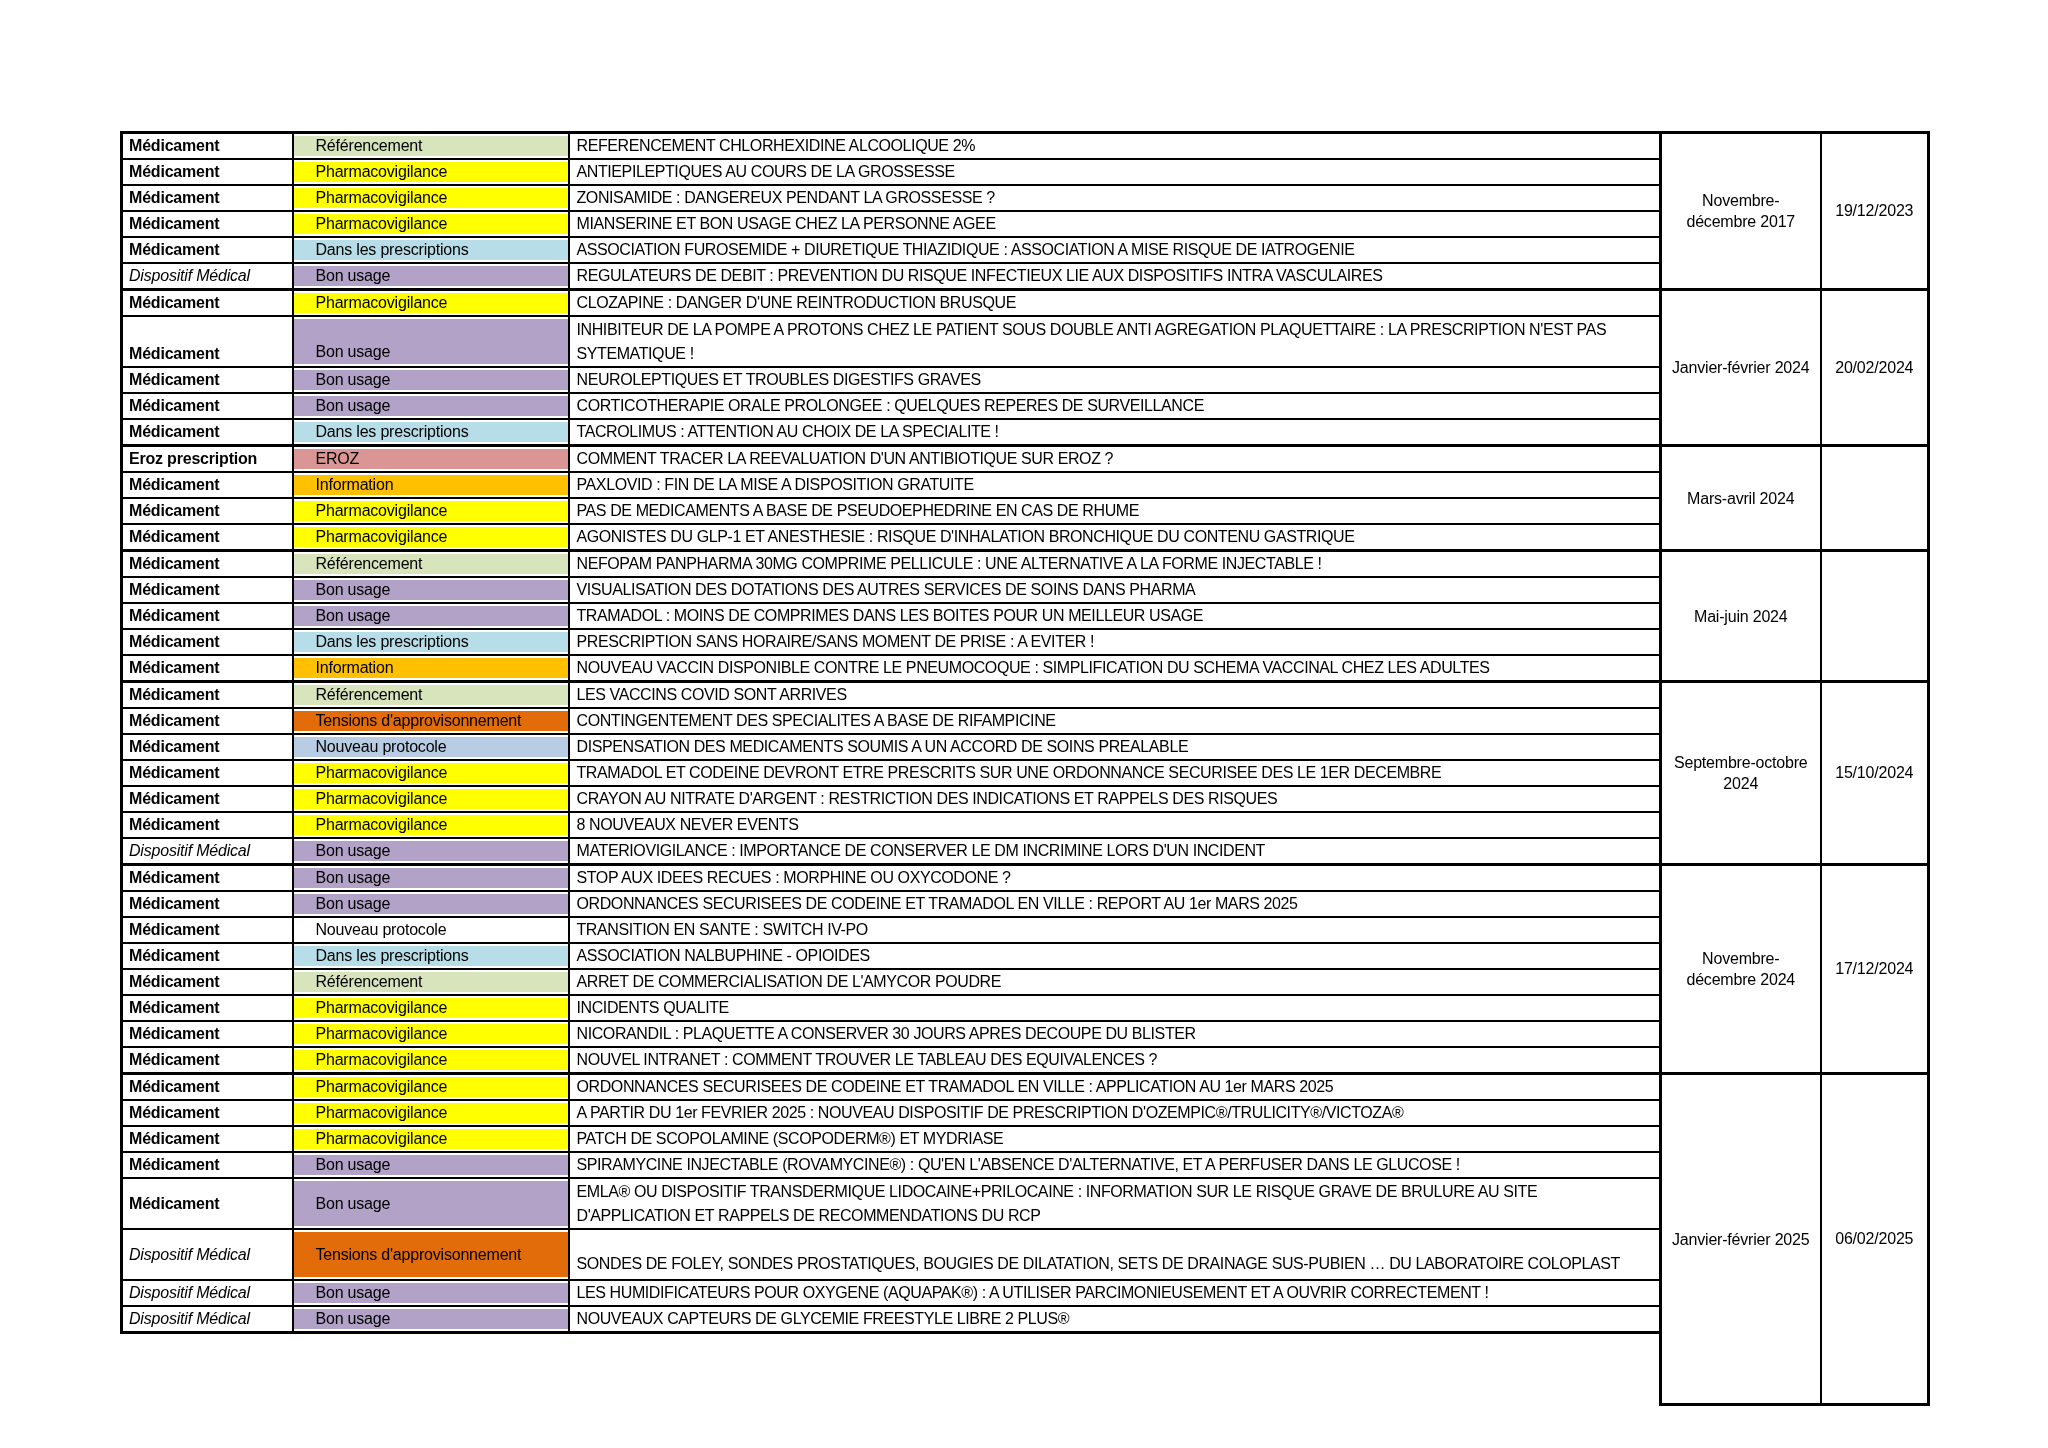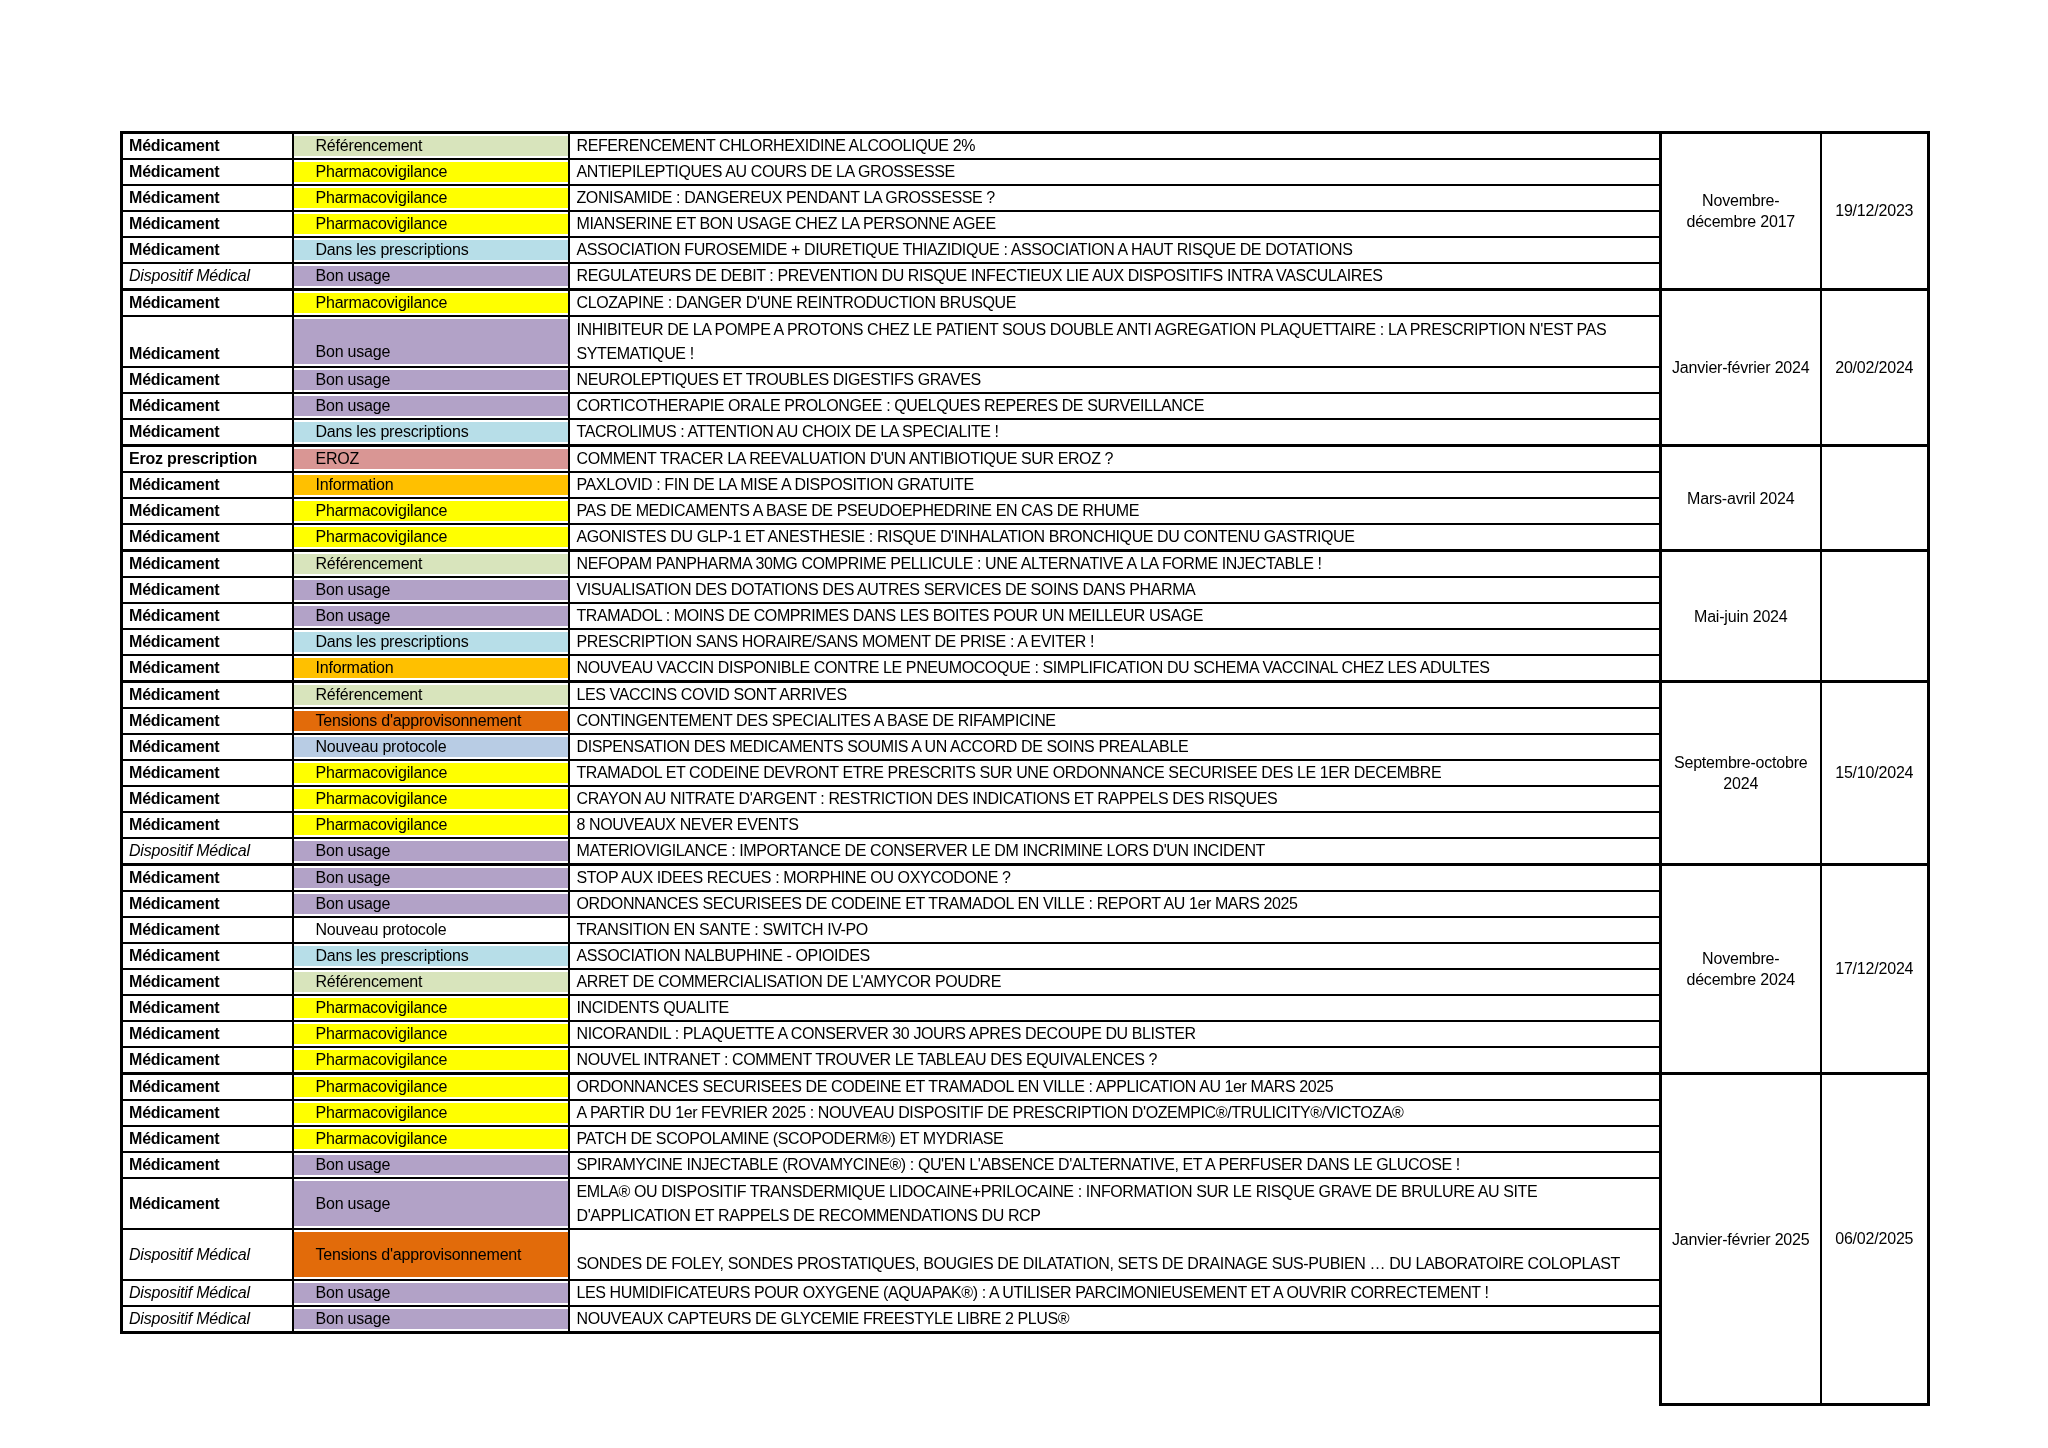--- a/index.html
+++ b/index.html
@@ -82,21 +82,21 @@
           <td class="c-cat">
             <div class="fill" style="background: rgb(255, 255, 0);">Pharmacovigilance</div>
           </td>
           <td class="c-title">MIANSERINE ET BON USAGE CHEZ LA PERSONNE AGEE</td>
         </tr>
         <tr style="height: 25px;">
           <td class="c-type">Médicament</td>
           <td class="c-cat">
             <div class="fill" style="background: rgb(183, 222, 232);">Dans les prescriptions</div>
           </td>
-          <td class="c-title">ASSOCIATION FUROSEMIDE + DIURETIQUE THIAZIDIQUE : ASSOCIATION A HAUT RISQUE DE DOTATIONS</td>
+          <td class="c-title">ASSOCIATION FUROSEMIDE + DIURETIQUE THIAZIDIQUE : ASSOCIATION A MISE RISQUE DE IATROGENIE</td>
         </tr>
         <tr class="group-end" style="height: 25px;">
           <td class="c-type t-dev">Dispositif Médical</td>
           <td class="c-cat">
             <div class="fill" style="background: rgb(178, 162, 199);">Bon usage</div>
           </td>
           <td class="c-title">REGULATEURS DE DEBIT : PREVENTION DU RISQUE INFECTIEUX LIE AUX DISPOSITIFS INTRA VASCULAIRES</td>
         </tr>
         <tr style="height: 25px;">
           <td class="c-type">Médicament</td>

